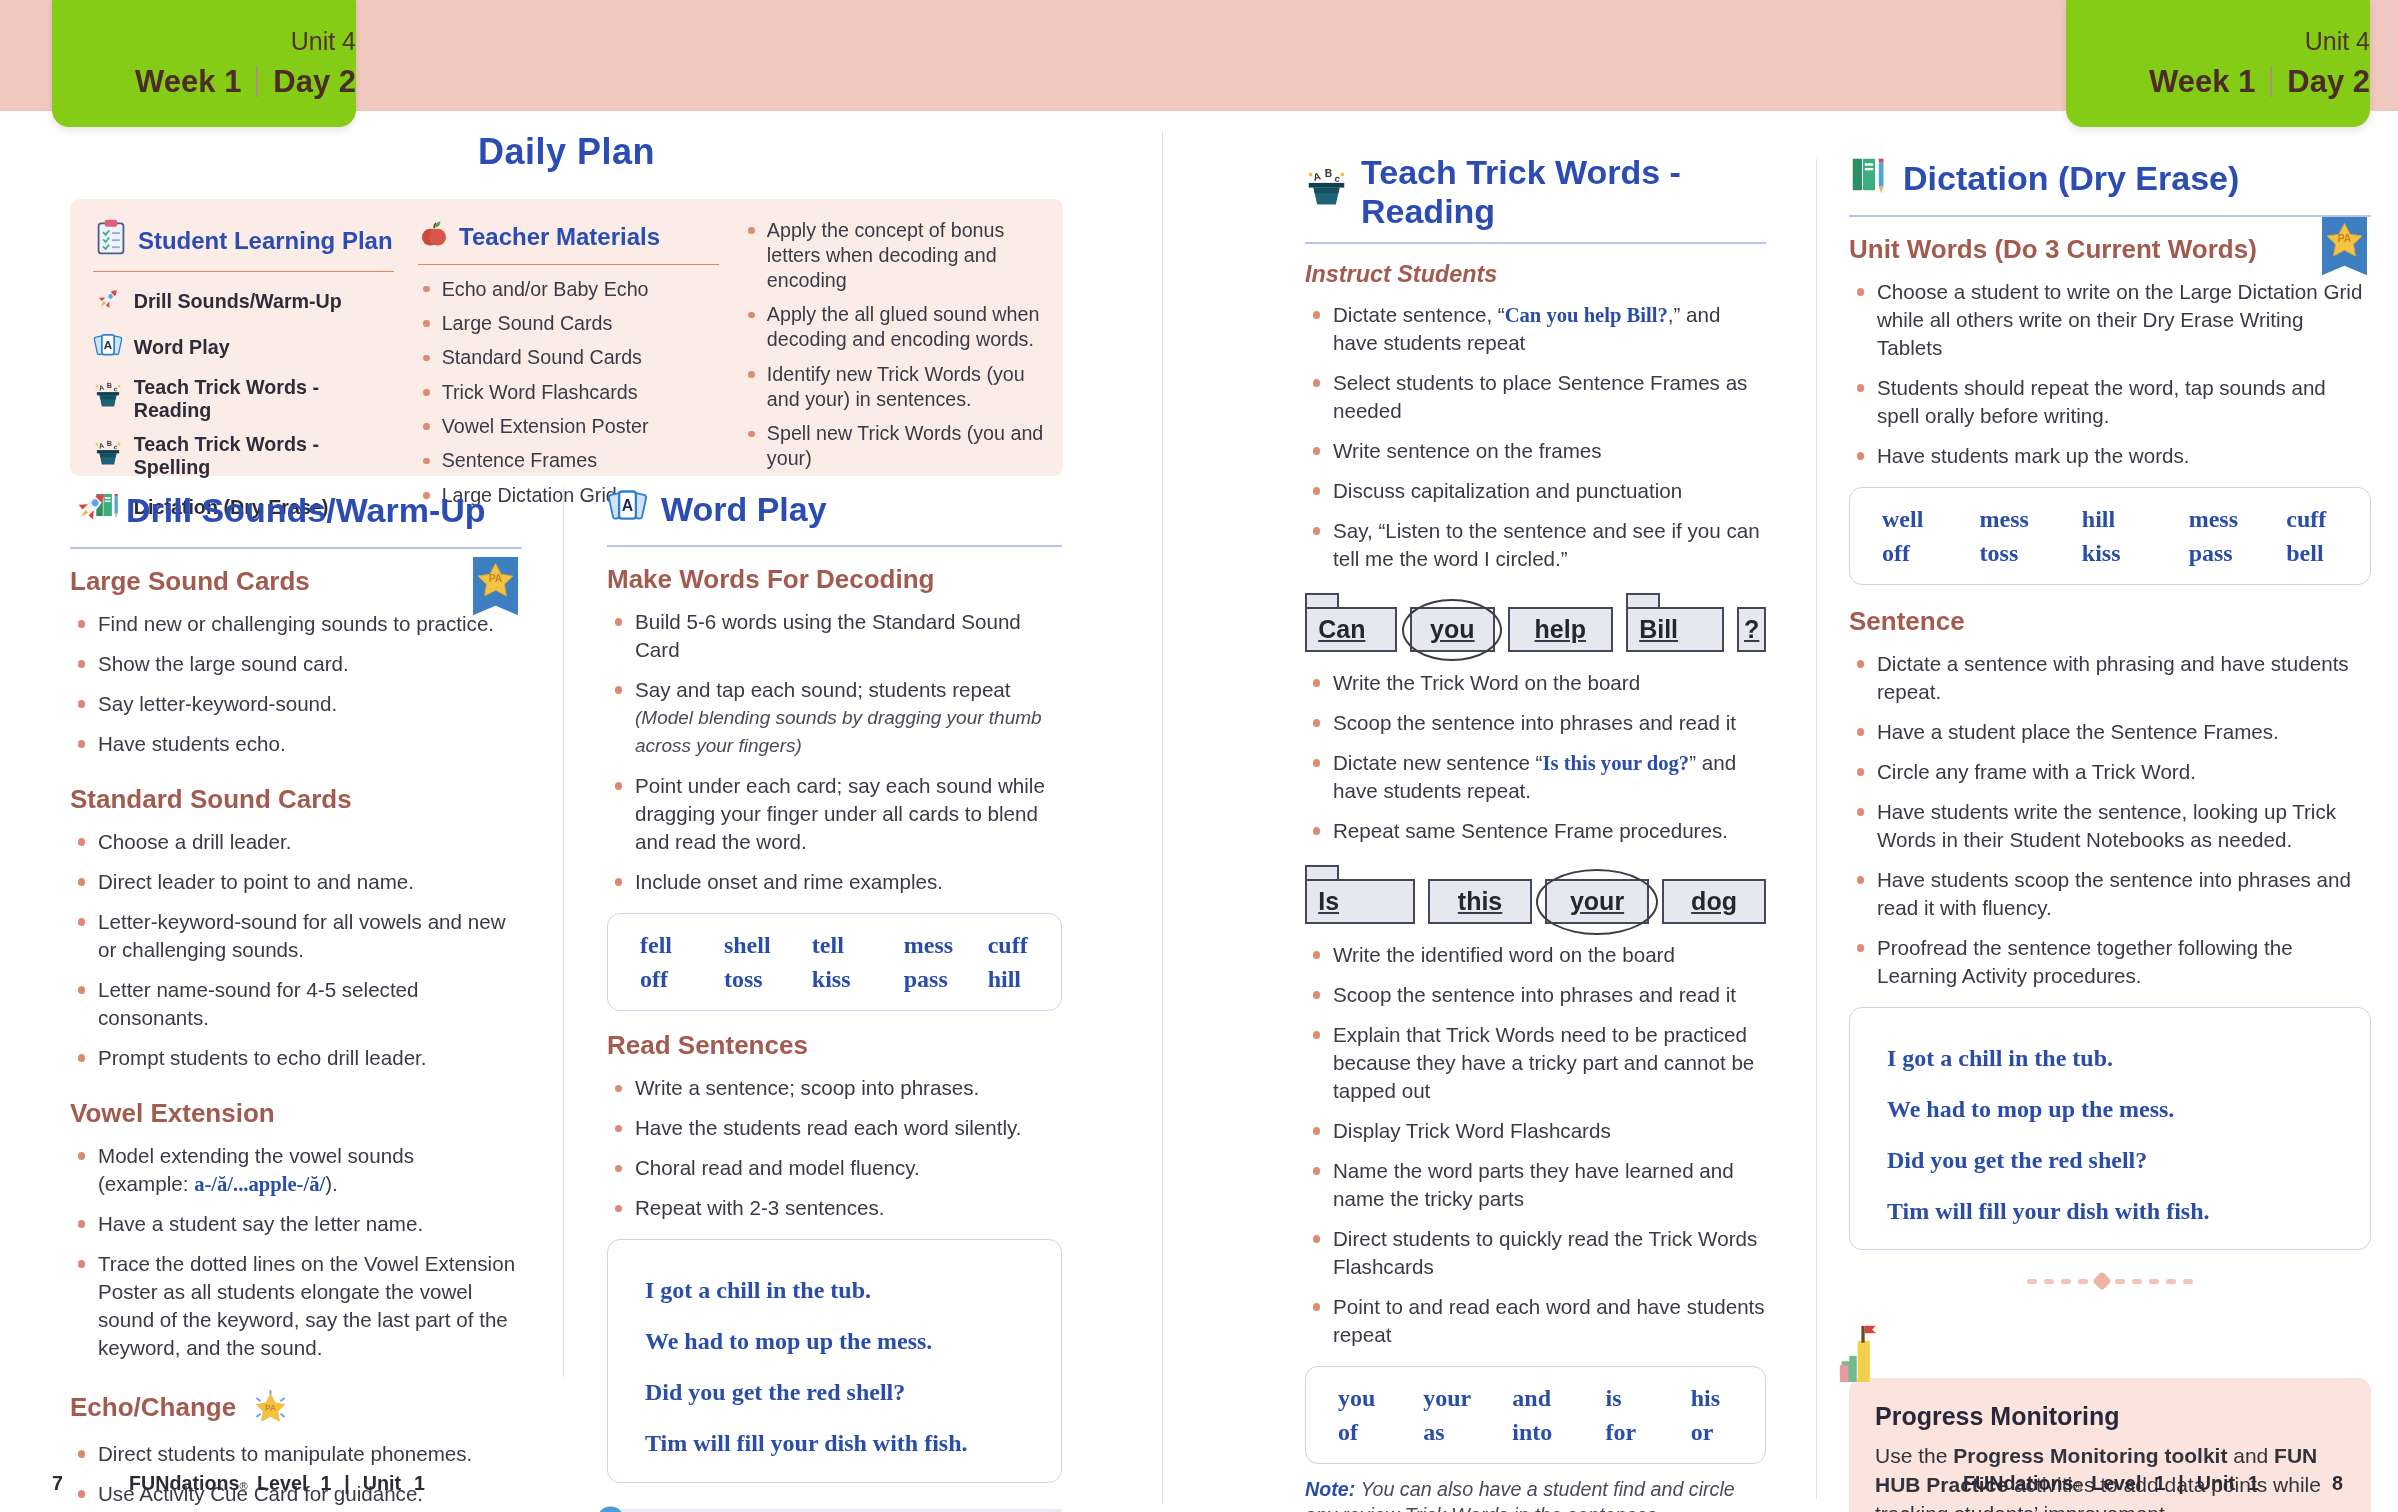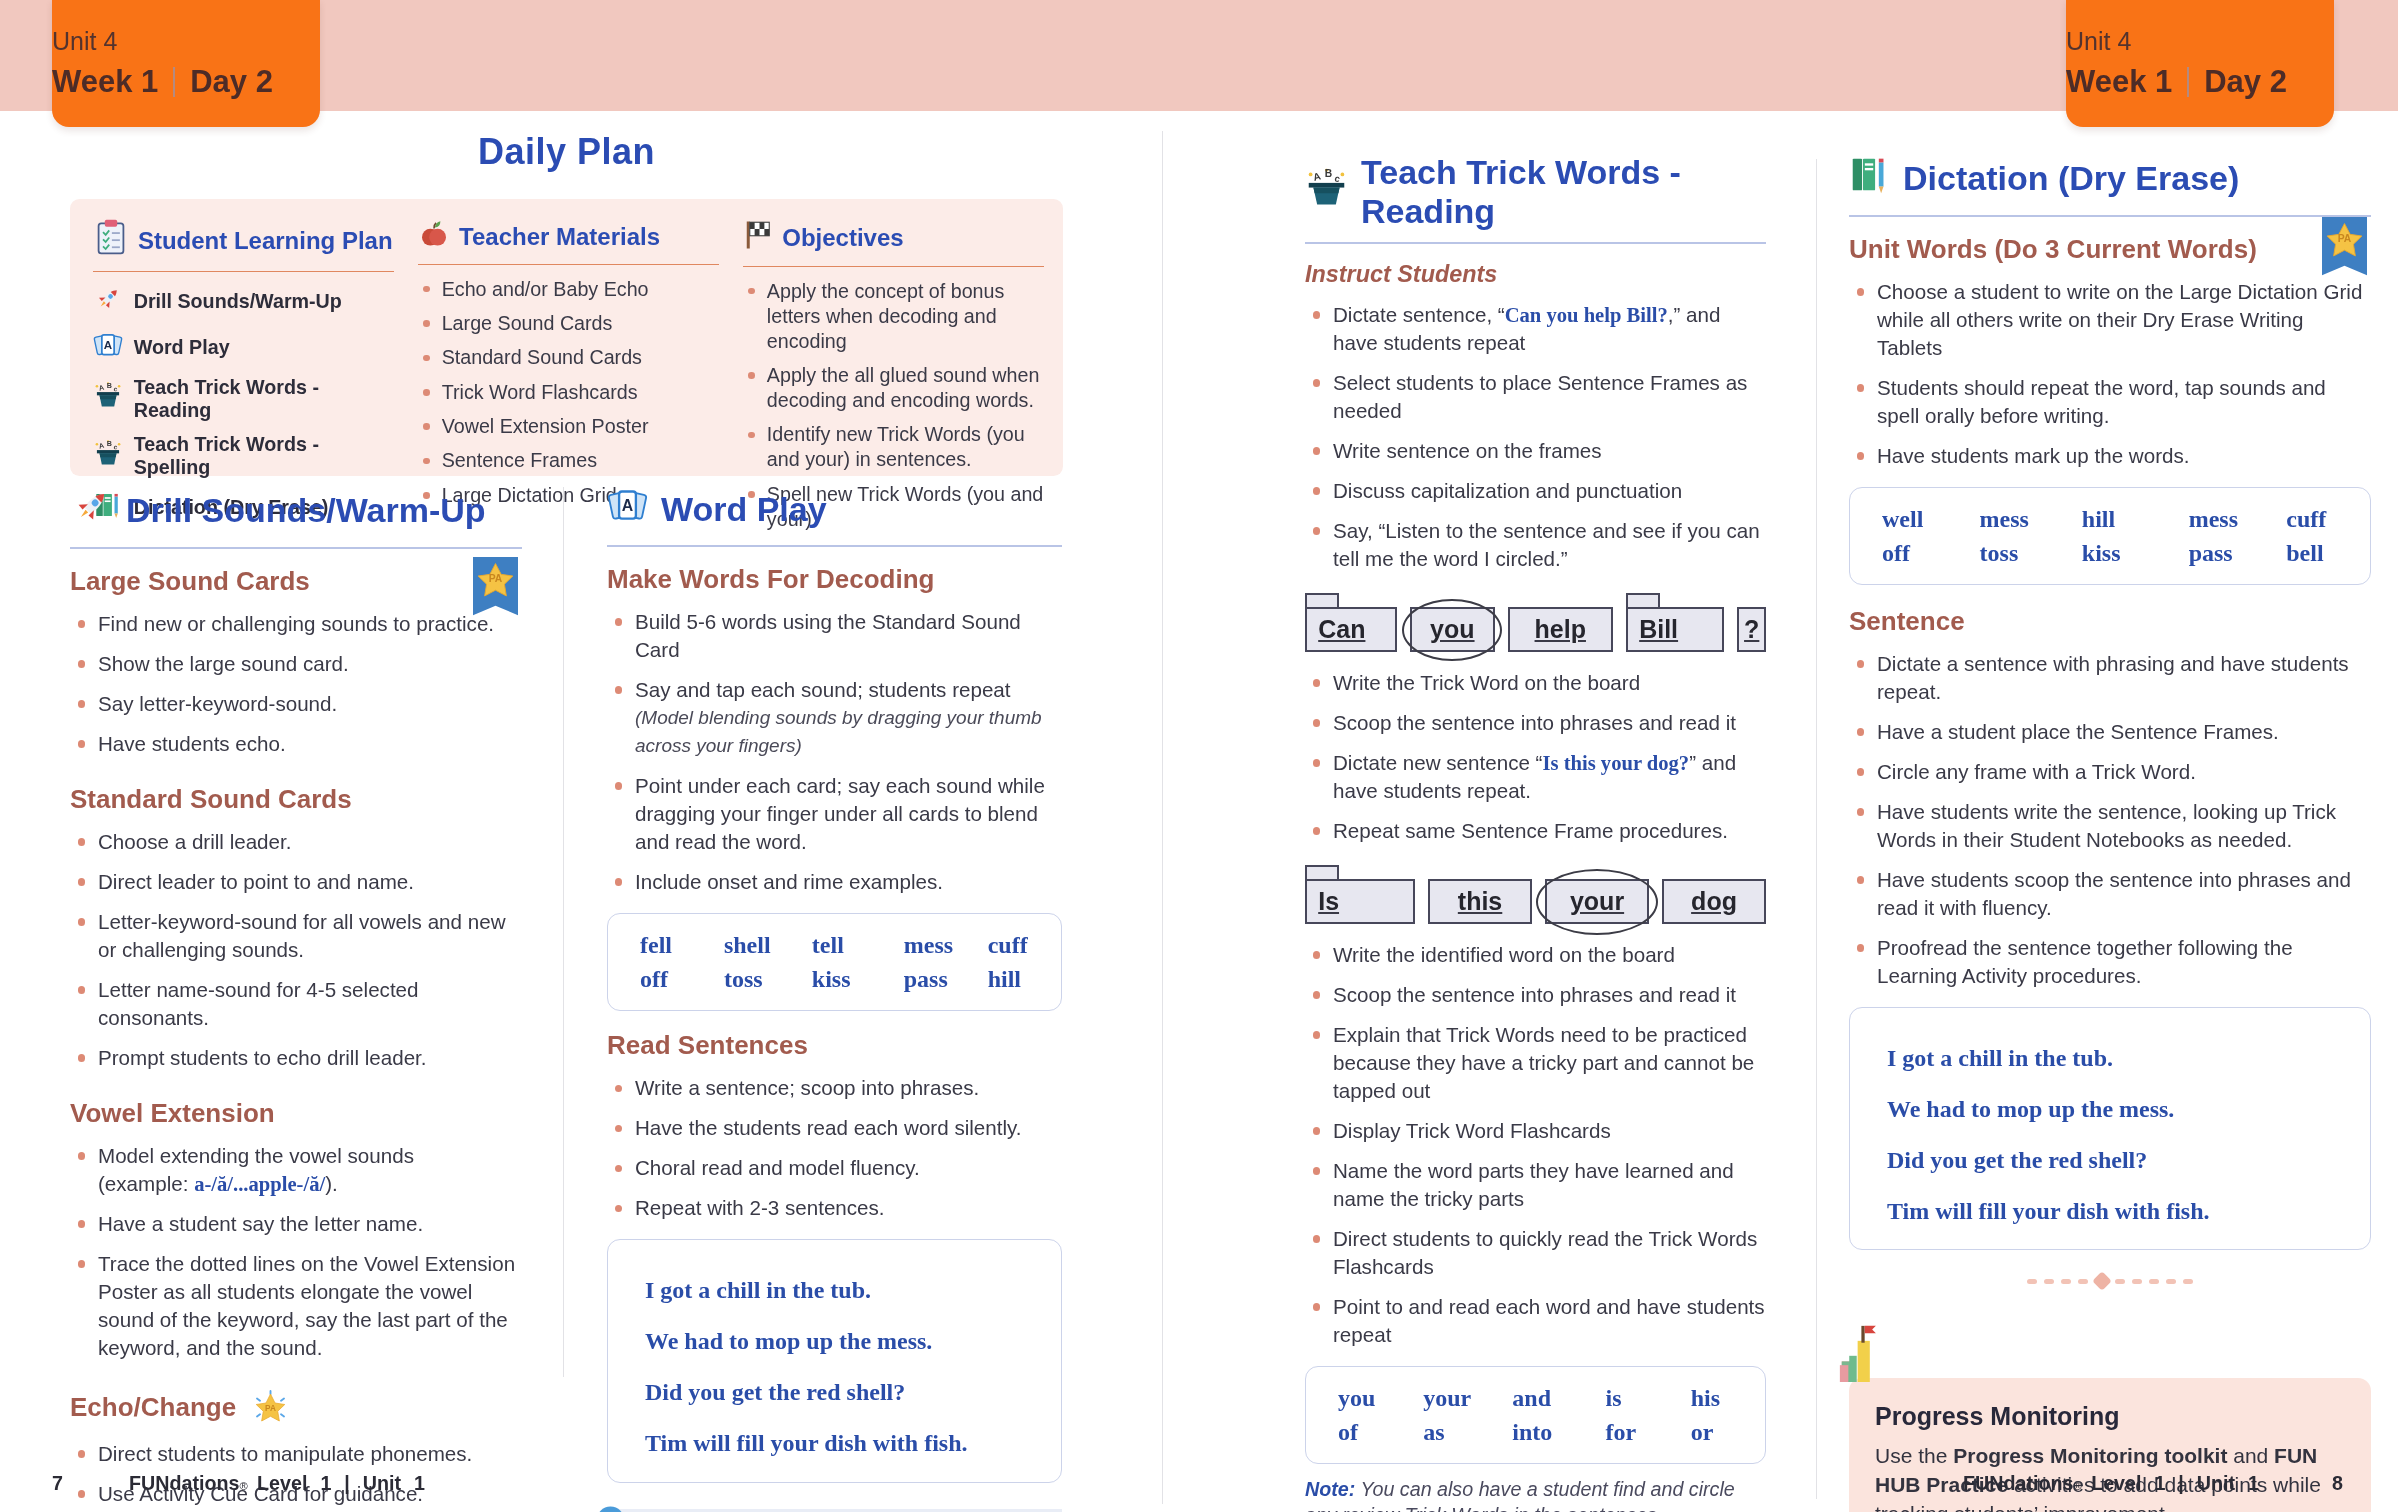--- a/index.html
+++ b/index.html
@@ -1,22 +1,22 @@
 <!DOCTYPE html>
 <html style="font-size:15px"><head>
 <meta charset="utf-8">
 <style>
   html,body{margin:0;padding:0;background:#fff;}
   .page{position:relative;width:2399px;height:1512px;background:#fff;overflow:hidden;
         font-family:"Liberation Sans",sans-serif;color:#3a3a47;}
   
   .band{position:absolute;left:0;top:0;width:2399px;height:111px;background:#f1c8bf;}
-  .tab{position:absolute;top:0;width:268px;height:127px;background:#f97316;
+  .tab{position:absolute;top:0;width:304px;height:127px;background:#84cc16;
        border-radius:0 0 17px 17px;box-shadow:0 3.7px 7.5px rgba(90,40,30,.12);
-       display:flex;flex-direction:column;align-items:flex-start;justify-content:center;gap:7.5px;}
+       display:flex;flex-direction:column;align-items:flex-end;justify-content:center;gap:7.5px;}
   .tab-left{left:52px;}  .tab-right{left:2066px;}
   .tab .unit{font-size:25px;color:#53332e;}
   .tab .wd{font-size:31px;font-weight:700;color:#4d2c27;display:flex;align-items:center;gap:15px;}
   .tab .wd .bar{width:1.9px;height:30px;background:#b58a80;}
   
   .daily-title{position:absolute;left:70px;top:131px;width:993px;text-align:center;
                font-size:36px;font-weight:800;color:#2b4cb3;letter-spacing:0.5px;}
   .daily-box{position:absolute;left:70px;top:199px;width:993px;height:277px;background:#fcece8;
              border-radius:9.4px;display:flex;gap:24px;padding:19px 19px 0 22.5px;box-sizing:border-box;}
   .dcol{flex:1;min-width:0;}
@@ -212,31 +212,20 @@
         <li>Large Sound Cards</li>
         <li>Standard Sound Cards</li>
         <li>Trick Word Flashcards</li>
         <li>Vowel Extension Poster</li>
         <li>Sentence Frames</li>
         <li>Large Dictation Grid</li>
       </ul>
     </div>
 
     <div class="dcol">
-      <div class="dcol-head">
-        <span><svg width="30" height="34" viewBox="0 0 40 42">
-              <rect x="5" y="3" width="4" height="36" fill="#8a5a3a"></rect>
-              <rect x="9" y="4" width="26" height="18" fill="#fff" stroke="#444" stroke-width="1.5"></rect>
-              <rect x="9" y="4" width="6.5" height="9" fill="#3a3a3a"></rect>
-              <rect x="22" y="4" width="6.5" height="9" fill="#3a3a3a"></rect>
-              <rect x="15.5" y="13" width="6.5" height="9" fill="#3a3a3a"></rect>
-              <rect x="28.5" y="13" width="6.5" height="9" fill="#3a3a3a"></rect>
-            </svg></span>
-        <span>Objectives</span>
-      </div>
       <ul class="b">
         <li>Apply the concept of bonus letters when decoding and encoding</li>
         <li>Apply the all glued sound when decoding and encoding words.</li>
         <li>Identify new Trick Words (you and your) in sentences.</li>
         <li>Spell new Trick Words (you and your)</li>
       </ul>
     </div>
   </div>
 
   <div class="col" id="col1">

